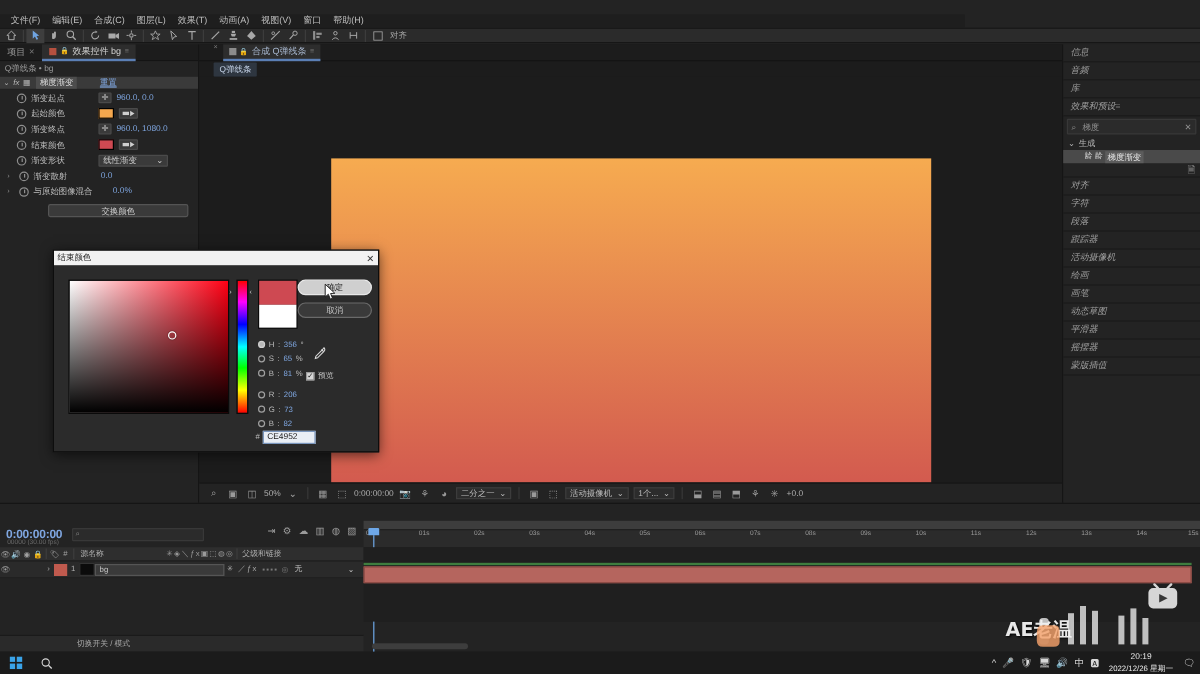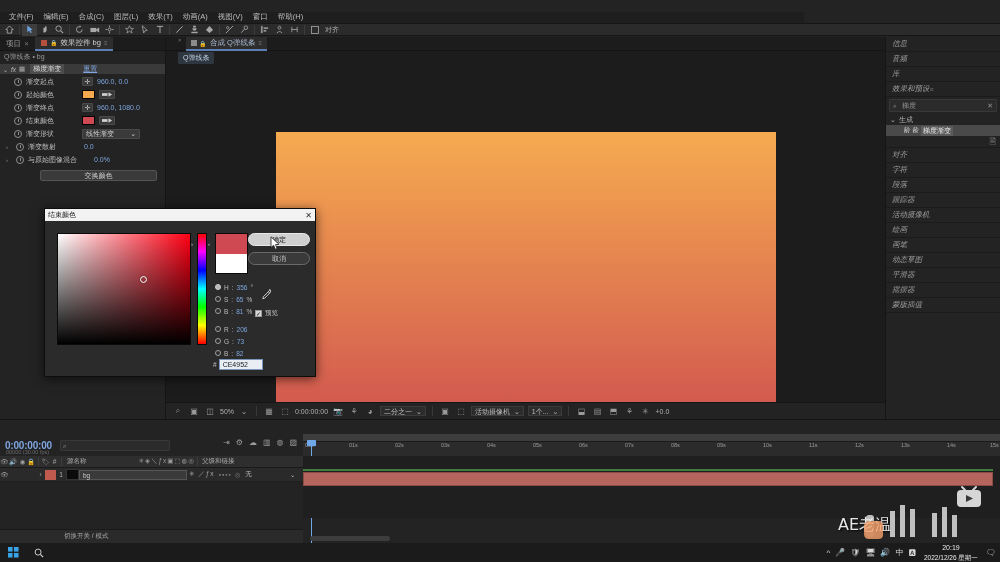--- a/index.html
+++ b/index.html
@@ -279,21 +279,21 @@
 
   
   .subtitle {
     position: absolute; left: 0; top: 470px; width: 1000px; text-align: center;
     font-size: 25px; color: #ffffff; letter-spacing: 1px;
     text-shadow: 0 0 3px #000, 1px 1px 2px #000, -1px -1px 2px #000;
     font-family: "DejaVu Sans", sans-serif; font-weight: 500;
   }
   .watermark {
     position: absolute; left: 838px; top: 515px; font-size: 16px; color: #e8e8e8;
-    font-weight: normal; text-shadow: 1px 1px 2px #000;
+    font-weight: bold; text-shadow: 1px 1px 2px #000;
     font-family: "DejaVu Sans", sans-serif;
   }
   .bili {
     position: absolute; left: 955px; top: 484px; width: 28px; height: 26px; opacity: 0.92;
   }
   .hand-wm { position: absolute; left: 862px; top: 497px; width: 110px; height: 44px; opacity: .85; }
 
   
   .taskbar {
     position: absolute; bottom: 0; left: 0; width: 1000px; height: 19px;

